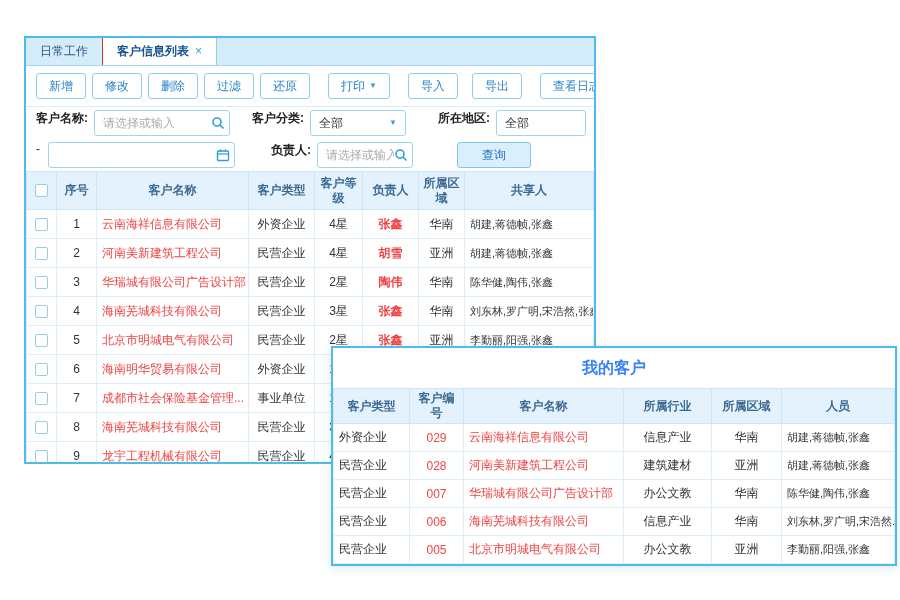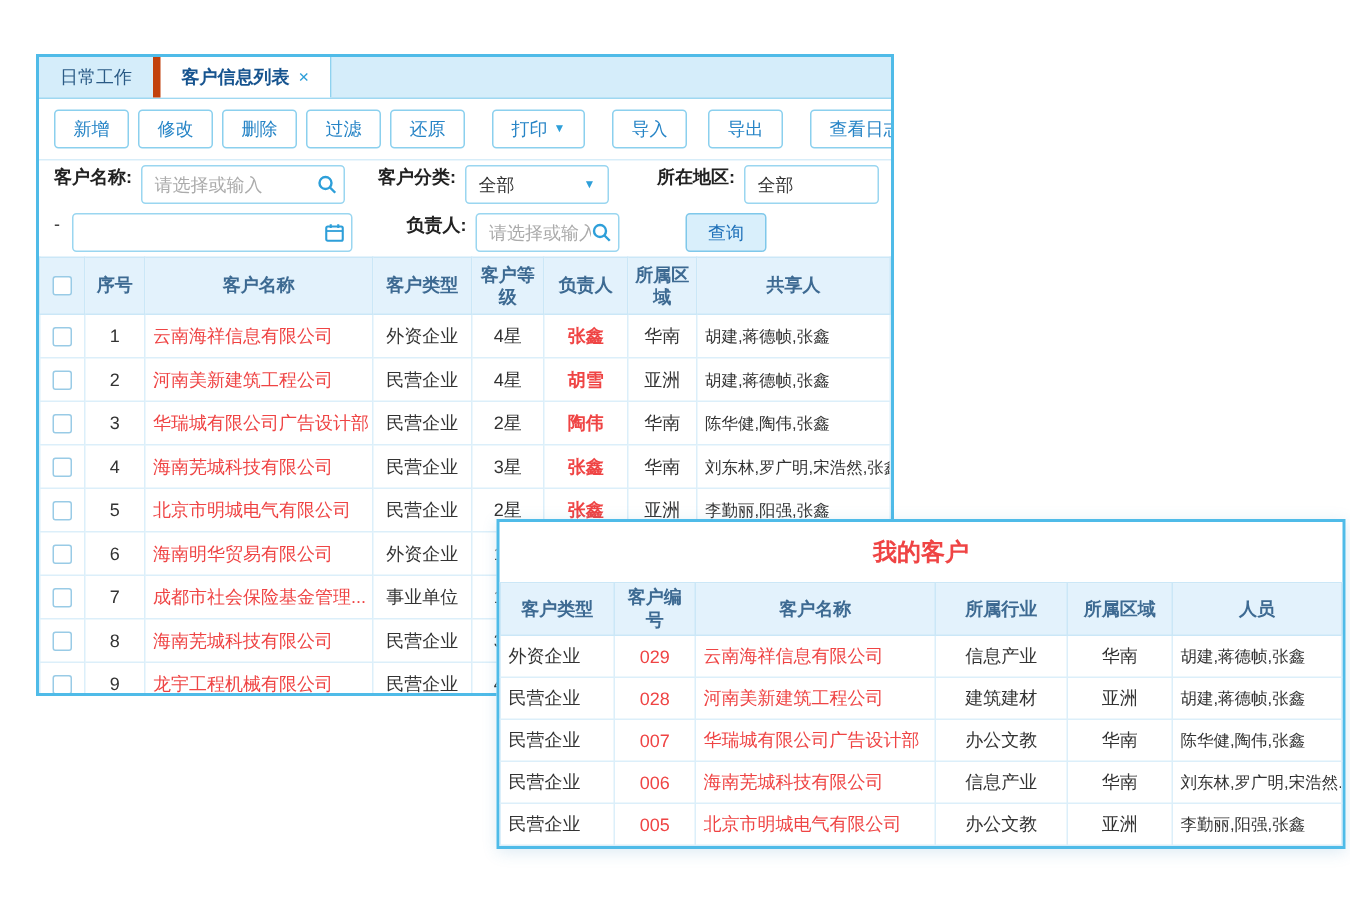--- a/index.html
+++ b/index.html
@@ -5,21 +5,21 @@
   *{box-sizing:border-box;margin:0;padding:0}
   html,body{width:900px;height:600px;background:#fff;
     font-family:"Liberation Sans","DejaVu Sans",sans-serif;position:relative;overflow:hidden}
   .panel{position:absolute;background:#fff;border:2px solid #4FBBE8}
   #main-panel{left:24px;top:36px;width:572px;height:428px;z-index:1;overflow:hidden}
   #my-panel{left:331px;top:346px;width:566px;z-index:2;box-shadow:0 2px 10px rgba(60,140,190,.18);overflow:hidden}
 
   
   .tabbar{display:flex;background:#D5EDFA;border-bottom:1px solid #9FD8F1;height:28px}
   .tab{padding:0 14px;line-height:27px;font-size:12px;color:#2A5A85;cursor:pointer;white-space:nowrap}
-  .tab.active{background:#fff;border-left:5px solid #c2410c;border-right:1px solid #8FD2EF;
+  .tab.active{background:#fff;border-left:1px solid #c2410c;border-right:1px solid #8FD2EF;
     color:#17548F;font-weight:bold}
   .tab .close{color:#2E9FD9;margin-left:6px;font-weight:normal;font-size:12px}
 
   
   .toolbar{display:flex;align-items:center;padding:7px 10px;border-bottom:1px solid #D7EDF9}
   .tbtn{height:26px;padding:0 12px;background:#fff;border:1px solid #8BD0EE;border-radius:3px;
     color:#2684C6;font-size:12px;margin-right:6px;cursor:pointer;white-space:nowrap;
     font-family:inherit;display:inline-flex;align-items:center;gap:4px}
   .ml{margin-left:12px}
   .caret{color:#2E9FD9;font-size:8px;line-height:1}
@@ -27,41 +27,41 @@
   
   .frow{display:flex;align-items:flex-start;padding:3px 10px;font-size:12px;color:#222;height:32px}
   .flabel{font-weight:bold;margin-right:6px;white-space:nowrap}
   .iwrap{position:relative;display:inline-flex;align-items:center}
   .fin{height:26px;border:1px solid #9AD6F0;border-radius:3px;padding:0 22px 0 8px;
     font-size:12px;color:#333;font-family:inherit;outline:none;width:100%}
   .fin::placeholder{color:#ABABAB}
   .iico{position:absolute;right:5px;top:6px;pointer-events:auto}
   .selbox{height:26px;border:1px solid #9AD6F0;border-radius:3px;background:#fff;
     display:inline-flex;align-items:center;justify-content:space-between;padding:0 8px;color:#333;cursor:pointer}
-  .qbtn{height:26px;padding:0 14px;background:#D9EFFB;border:1px solid #7FC8EA;border-radius:3px;
+  .qbtn{height:26px;padding:0 24px;background:#D9EFFB;border:1px solid #7FC8EA;border-radius:3px;
     color:#1C6FB8;font-size:12px;cursor:pointer;font-family:inherit}
   .dash{margin-right:8px;color:#333}
 
   
   table{width:100%;border-collapse:collapse;table-layout:fixed;font-size:12px}
   th{background:#E3F2FC;color:#3D6A92;font-weight:bold;border:1px solid #CBE7F7;
     height:38px;text-align:center;line-height:15px;padding:2px 3px;overflow:hidden}
   td{border:1px solid #DCEFFA;height:29px;padding:0 5px;color:#333;text-align:center;
     overflow:hidden;white-space:nowrap}
   #my-panel th{height:34px}
   #my-panel td{height:28px}
   .left{text-align:left}
   .link{color:#ef4444;cursor:pointer}
   .owner{font-weight:bold}
   .c-shared,.m-people{font-size:11px}
   .checkbox{display:inline-block;width:13px;height:13px;border:1px solid #99CBE6;border-radius:2px;
     background:#fff;vertical-align:middle;cursor:pointer}
 
   
-  .mytitle{text-align:center;font-size:16px;font-weight:bold;color:#ef4444;padding:10px 0 9px}
+  .mytitle{text-align:center;font-size:16px;font-weight:bold;color:#3b82f6;padding:10px 0 9px}
 </style>
 </head>
 <body>
 
 <div class="panel" id="main-panel">
 
   <div class="tabbar">
     <div class="tab">
       <span>日常工作</span>
     </div>

